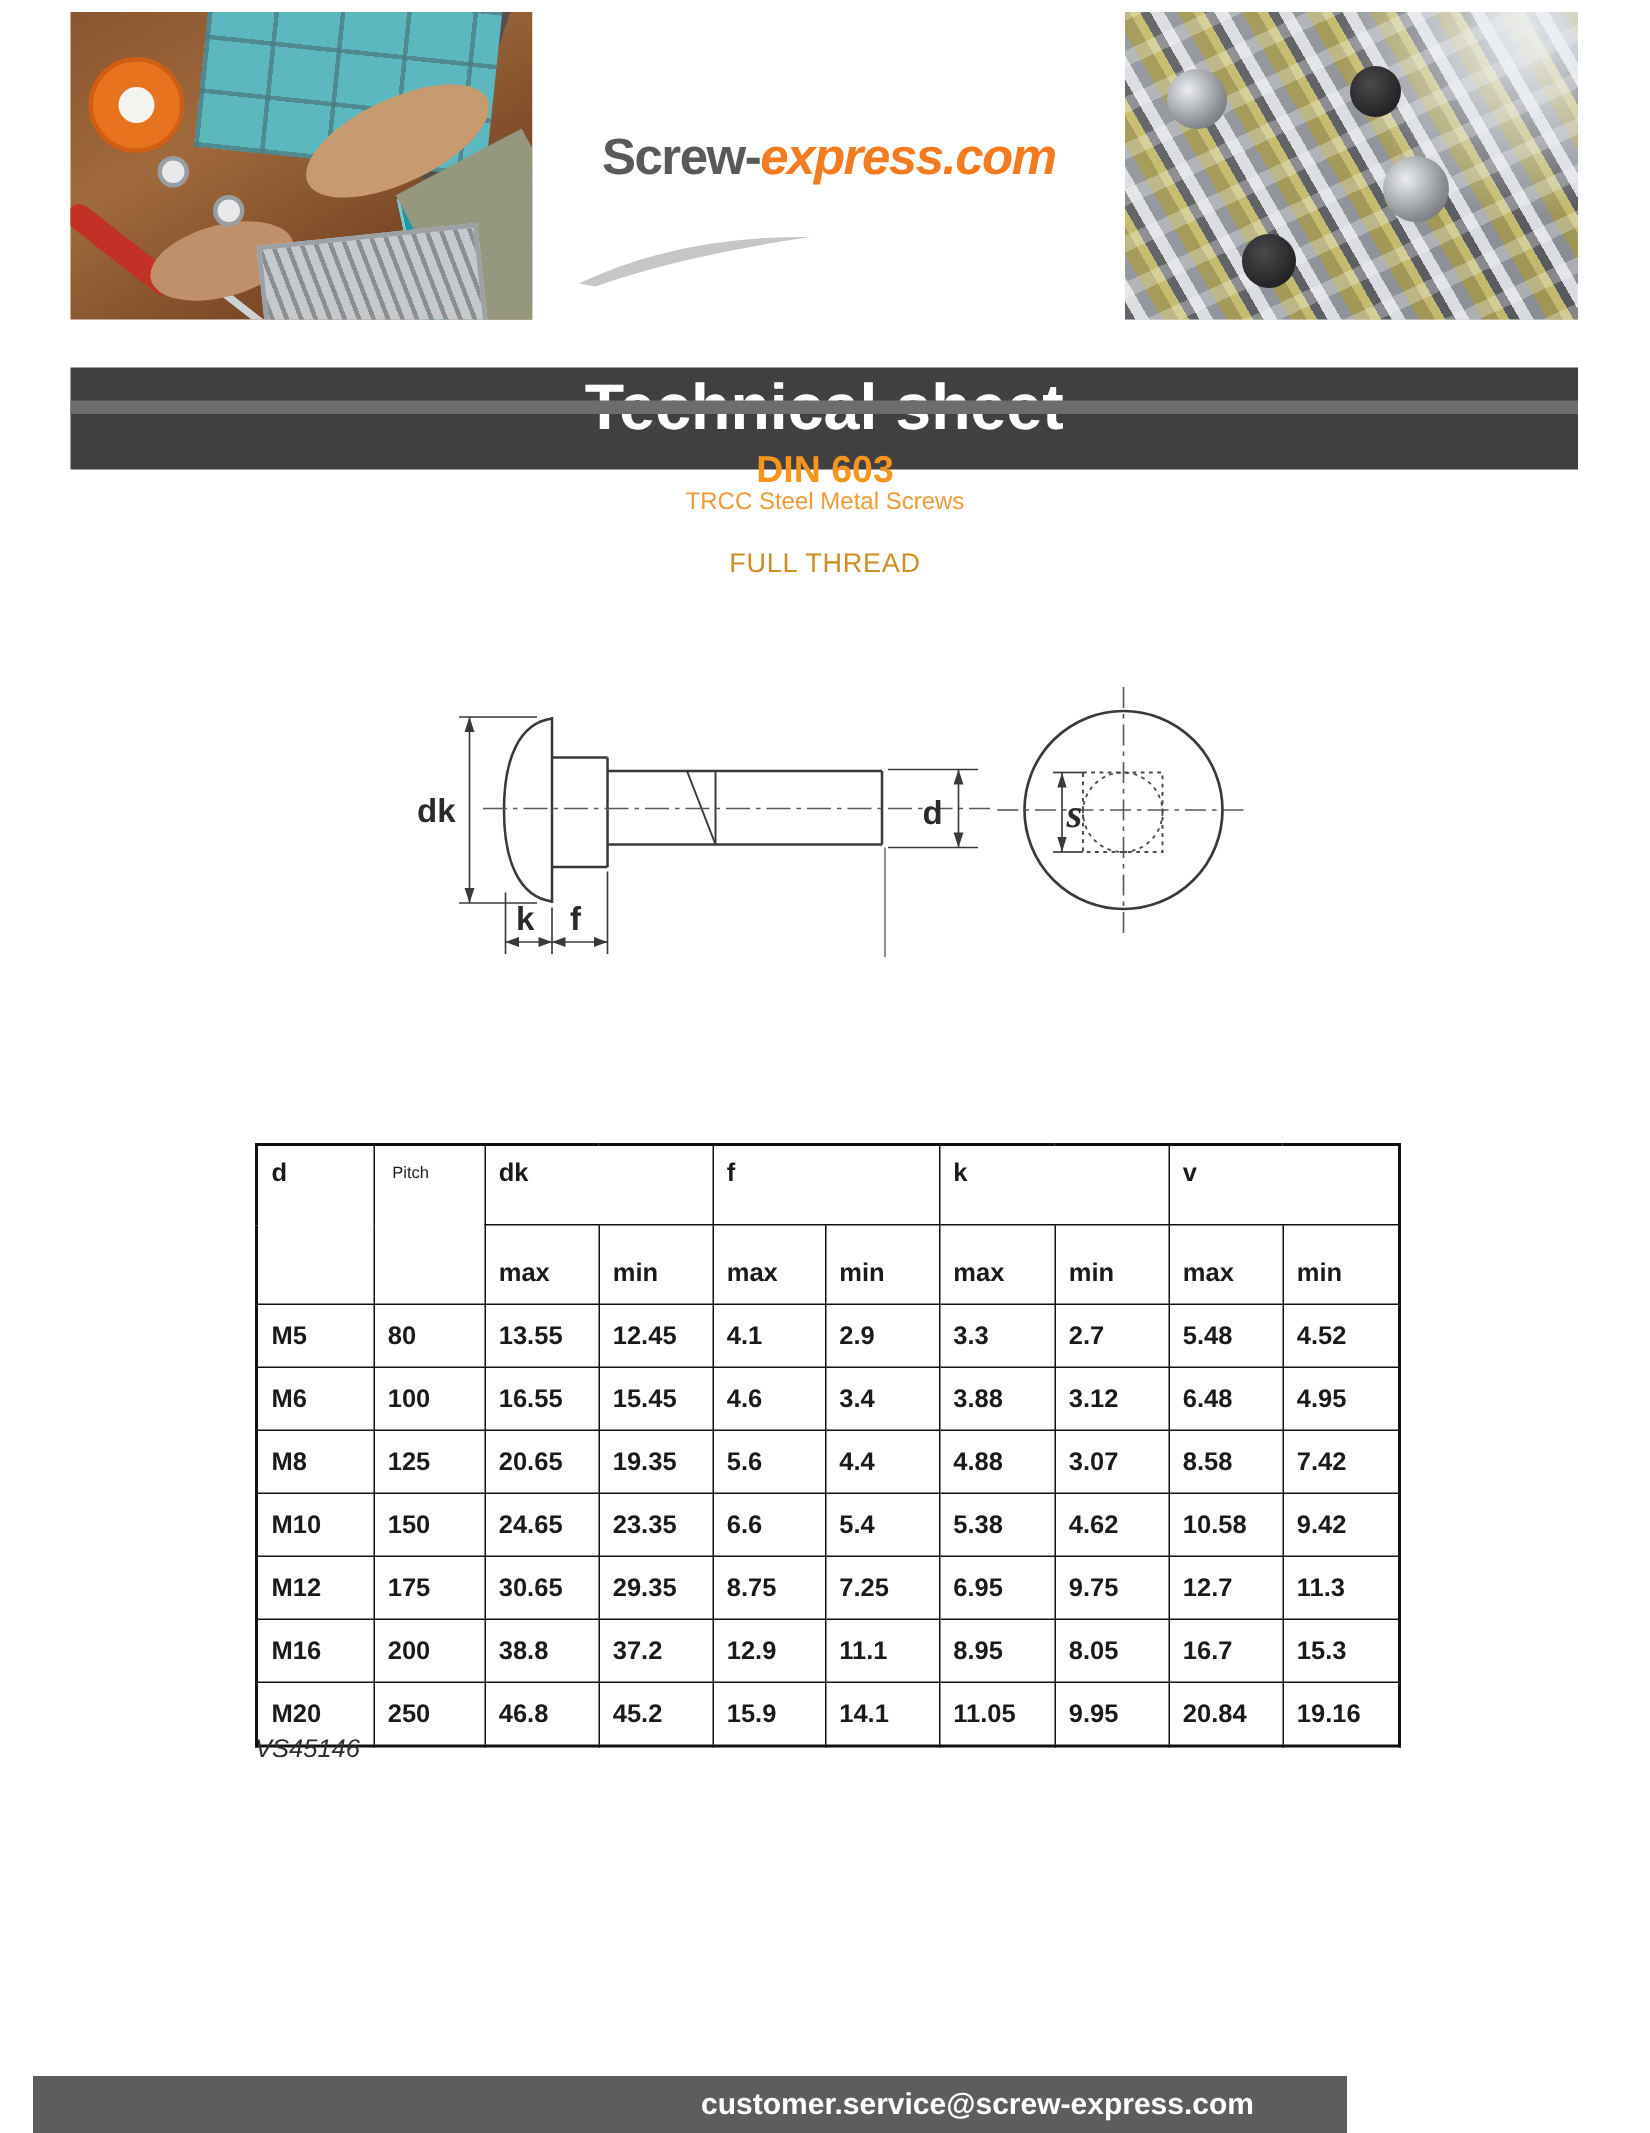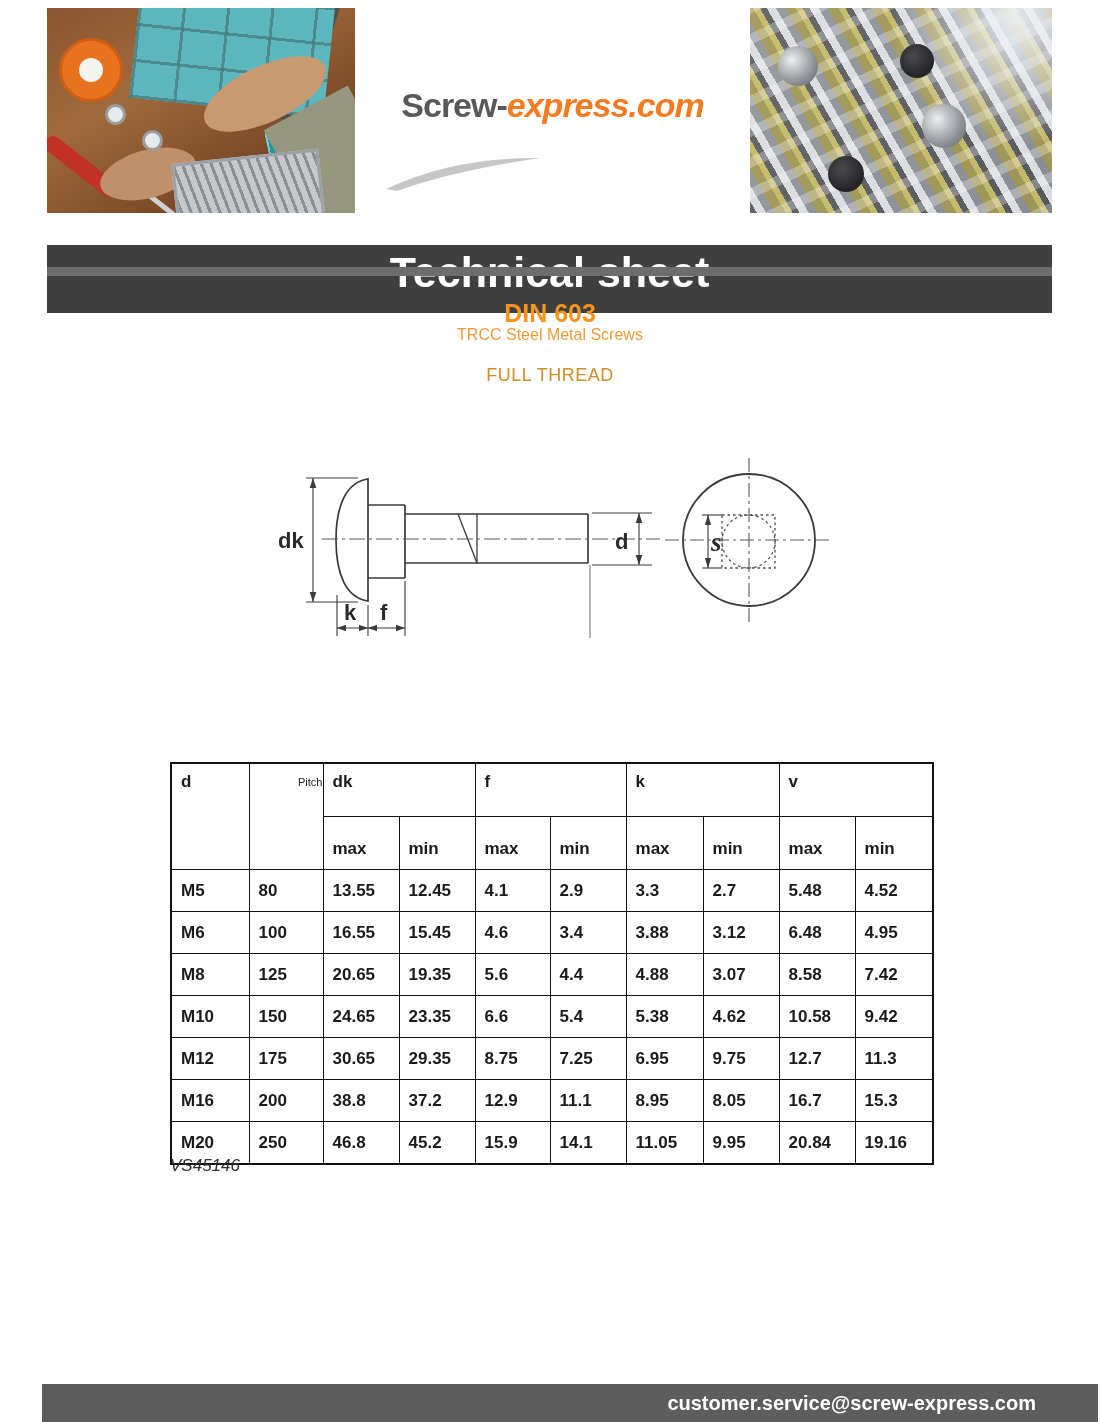--- a/index.html
+++ b/index.html
@@ -55,29 +55,29 @@
   .din-thread{top:365px;font-size:18px;color:#cf8d26;letter-spacing:.5px;}
 
   
   .drawing{left:270px;top:448px;}
 
   
   .dim-table{left:170px;top:762px;}
   table{border-collapse:collapse;table-layout:fixed;width:762px;border:2px solid #111111;background:#ffffff;}
   th,td{border:1px solid #111111;padding:0 0 0 9px;text-align:left;color:#1a1a1a;}
   th{font-size:17px;font-weight:bold;vertical-align:top;padding-top:8px;}
-  th.pitch{font-size:11px;font-weight:normal;padding-left:12px;padding-top:12px;color:#222222;text-align:right;}
+  th.pitch{font-size:11px;font-weight:normal;padding-left:12px;padding-top:12px;color:#222222;}
   th.sub{vertical-align:middle;padding-top:12px;height:40px;}
   thead tr.r1 th{height:44px;}
   tbody td{font-size:17px;font-weight:bold;height:41px;vertical-align:middle;}
 
   .ref-code{left:170px;top:1156px;font-size:17px;font-style:italic;color:#2e2e2e;}
 
   
-  .footer{left:22px;top:1384px;width:1056px;height:38px;background:#5d5d5d;margin-left:20px;}
+  .footer{left:22px;top:1384px;width:876px;height:38px;background:#5d5d5d;}
   .footer-text{position:absolute;right:62px;top:0;height:38px;line-height:38px;color:#ffffff;font-size:20px;font-weight:bold;}
 </style>
 </head>
 <body>
 
 <div class="abs photo-left">
   <div class="abs pl-pegboard"></div>
   <div class="abs pl-tealbox"></div>
   <div class="abs pl-tealbox2"></div>
   <div class="abs pl-tape"></div>

